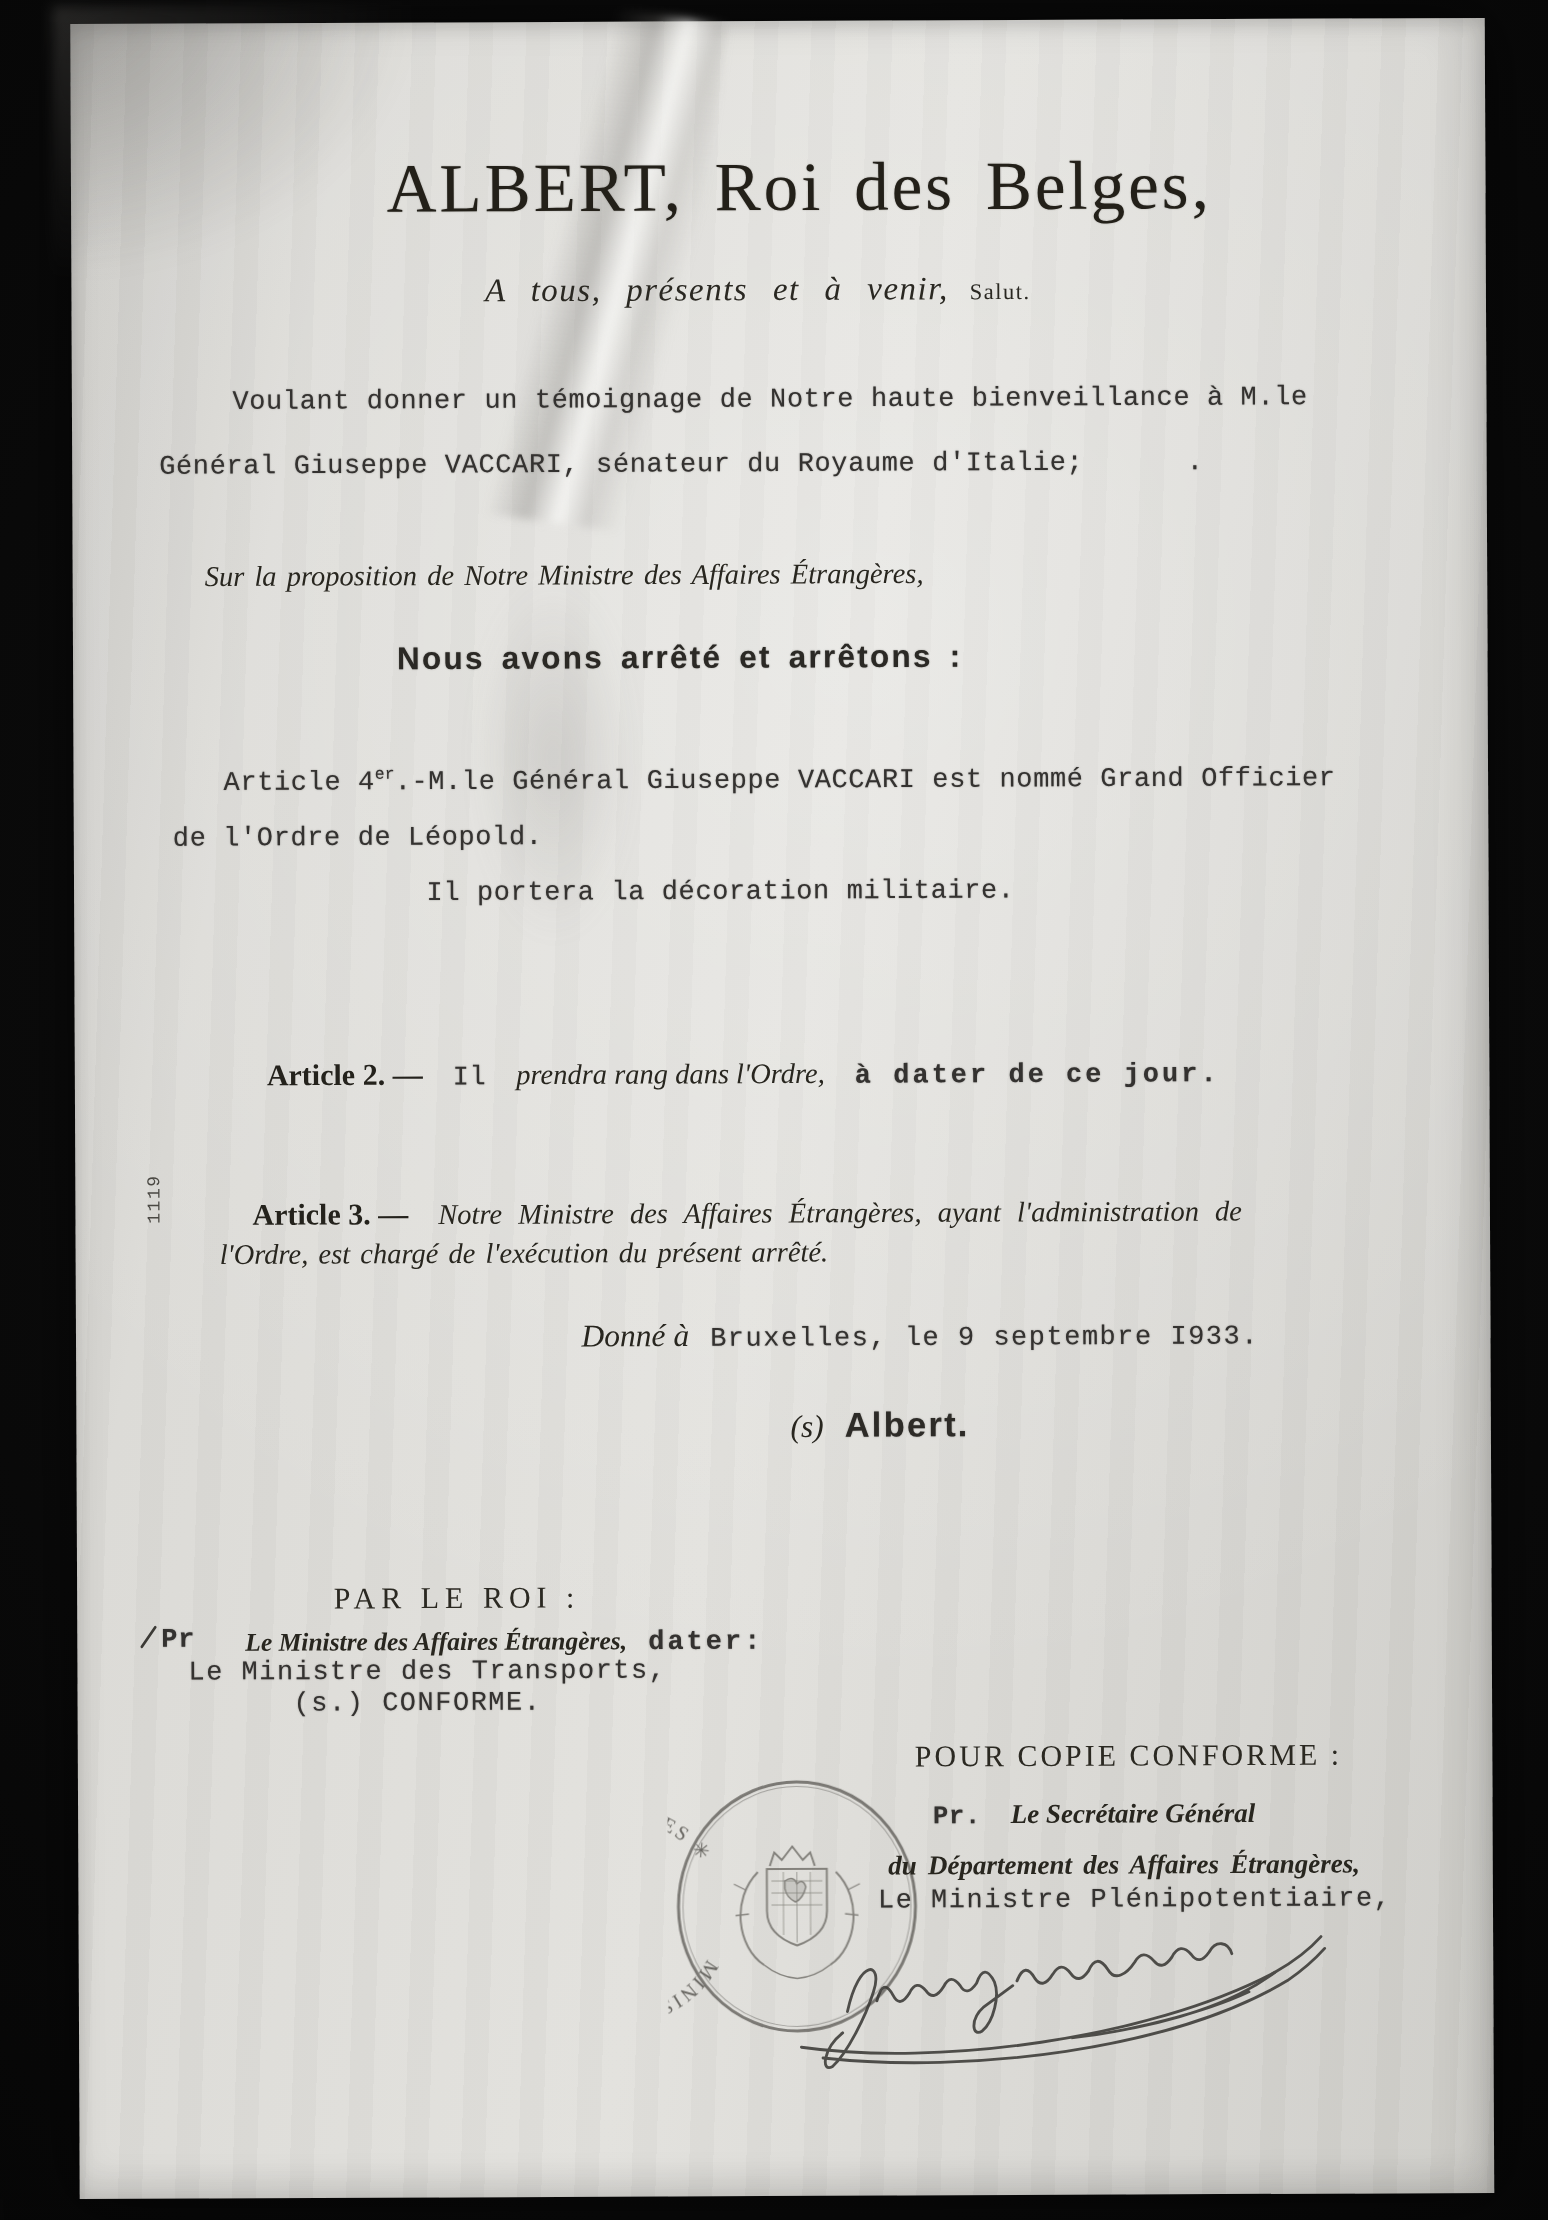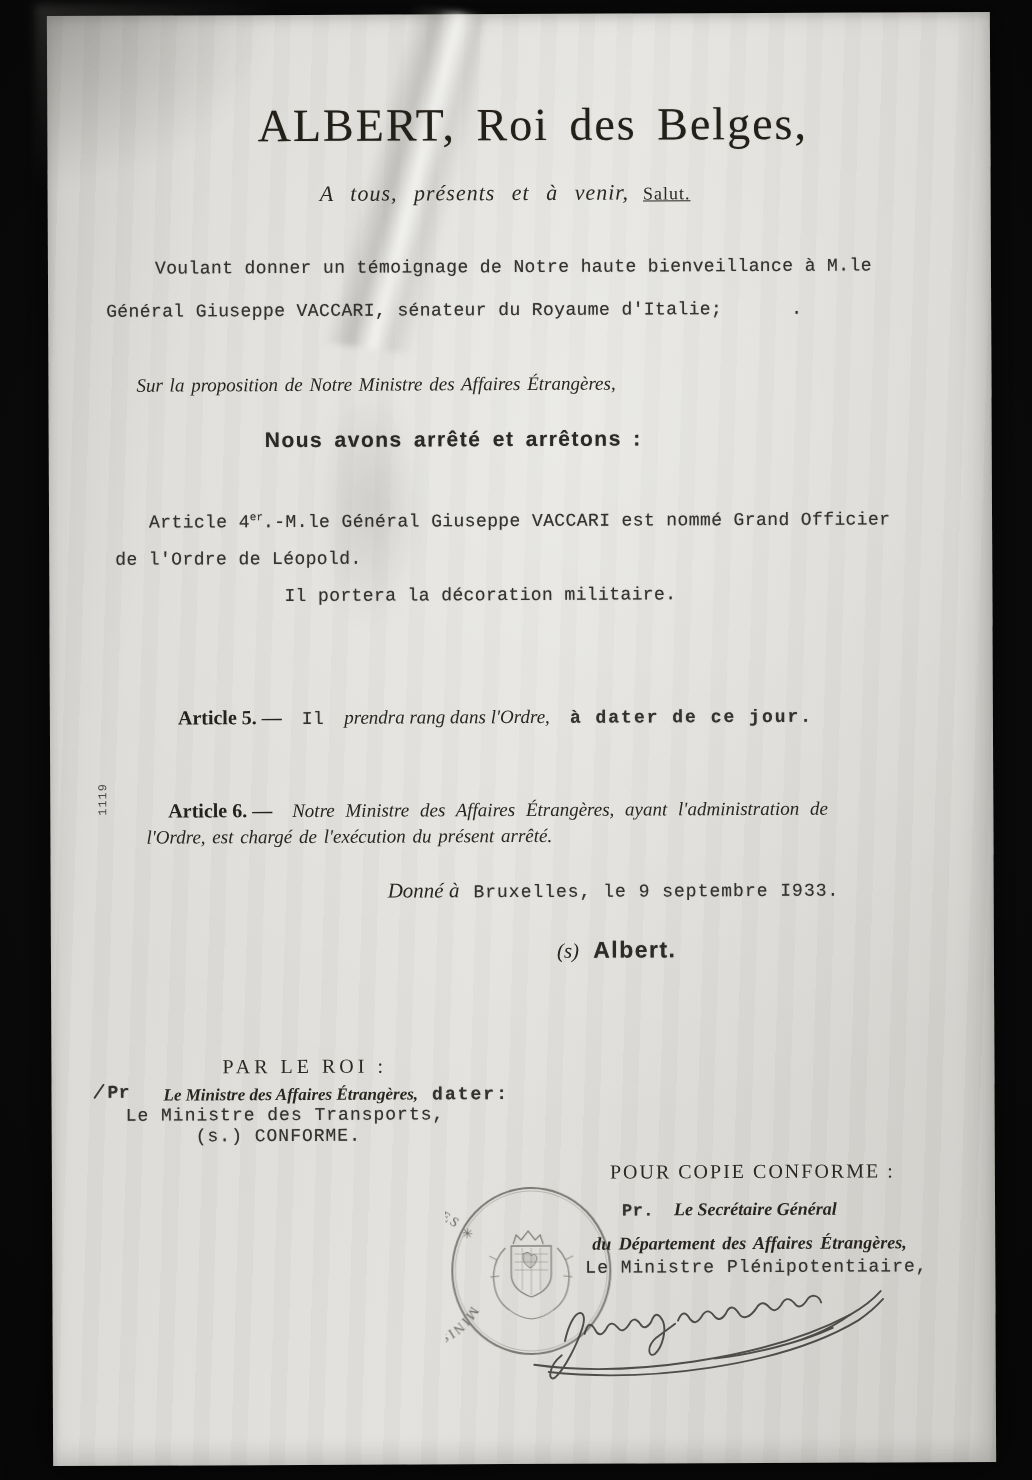--- a/index.html
+++ b/index.html
@@ -48,21 +48,21 @@
   .print-italic{
     font-family:"Liberation Serif","DejaVu Serif",serif;font-style:italic;
     color:#28261f;font-size:19px;
   }
   .label-bold{font-family:"Liberation Serif","DejaVu Serif",serif;font-weight:bold;color:#24221c;font-size:20px;}
   .title{
     font-size:46px;color:#232019;letter-spacing:2px;word-spacing:7px;
     text-shadow:0 0 1px rgba(40,38,32,.4);
   }
   .subtitle-i{font-style:italic;font-size:22px;color:#2a2822;letter-spacing:1px;word-spacing:10px;}
-  .subtitle-p{font-size:18px;color:#2a2822;letter-spacing:1px;text-decoration:underline;}
+  .subtitle-p{font-size:15px;color:#2a2822;letter-spacing:1px;}
   .decree{
     font-family:"Liberation Sans","DejaVu Sans",sans-serif;font-weight:bold;
     font-size:21px;color:#2b2925;letter-spacing:1.5px;word-spacing:4px;
     text-shadow:0 0 1px rgba(50,48,44,.5);
   }
   .caps-heading{font-size:20px;color:#2b2922;letter-spacing:4px;}
   .sig-name{
     font-family:"Liberation Sans","DejaVu Sans",sans-serif;font-weight:bold;
     font-size:23px;color:#2d2b27;letter-spacing:1.5px;text-shadow:0 0 1px rgba(50,48,44,.5);
   }
@@ -99,40 +99,40 @@
 
     <div class="abs print-italic" style="left:88px;top:359px;word-spacing:2px;">Sur la proposition de Notre Ministre des Affaires Étrangères,</div>
 
     <div class="abs decree" style="left:216px;top:413px;">Nous avons arrêté et arrêtons :</div>
 
     <div class="abs typed" style="left:100px;top:496px;"><span>Article 4</span><sup>er</sup><span>.-M.le Général Giuseppe VACCARI est nommé Grand Officier</span></div>
     <div class="abs typed" style="left:66px;top:534px;">de l'Ordre de Léopold.</div>
     <div class="abs typed" style="left:235px;top:571px;">Il portera la décoration militaire.</div>
 
     <div class="abs" style="left:128px;top:691px;">
-      <span class="label-bold">Article 5. —</span>
+      <span class="label-bold">Article 2. —</span>
       <span class="typed gap-m">Il</span>
       <span class="print-italic gap-m">prendra rang dans l'Ordre,</span>
       <span class="typed gap-m" style="letter-spacing:2px;font-weight:bold;">à dater de ce jour.</span>
     </div>
 
     <div class="abs margin-num" style="left:46px;top:800px;">1119</div>
 
     <div class="abs" style="left:118px;top:784px;">
-      <span class="label-bold">Article 6. —</span>
+      <span class="label-bold">Article 3. —</span>
       <span class="print-italic gap-m" style="word-spacing:6px;">Notre Ministre des Affaires Étrangères, ayant l'administration de</span>
     </div>
     <div class="abs print-italic" style="left:96px;top:811px;word-spacing:2px;">l'Ordre, est chargé de l'exécution du présent arrêté.</div>
 
     <div class="abs" style="left:337px;top:864px;">
       <span class="print-italic" style="font-size:21px;">Donné à</span>
       <span class="typed gap-s" style="letter-spacing:1px;">Bruxelles, le 9 septembre I933.</span>
     </div>
 
-    <div class="abs" style="left:506px;top:923px;">
+    <div class="abs" style="left:476px;top:923px;">
       <span class="print-italic" style="font-size:21px;">(s)</span>
       <span class="sig-name gap-s">Albert.</span>
     </div>
 
     <div class="abs caps-heading" style="left:171px;top:1040px;">PAR LE ROI :</div>
 
     <div class="abs" style="left:40px;top:1066px;">
       <svg width="16" height="20" viewBox="0 0 16 20" style="vertical-align:-4px;">
         <path d="M 3 16 L 12 3" stroke="#3c3a36" stroke-width="1.8" fill="none" stroke-linecap="round"></path>
       </svg><span class="typed" style="font-weight:bold;">Pr</span>

